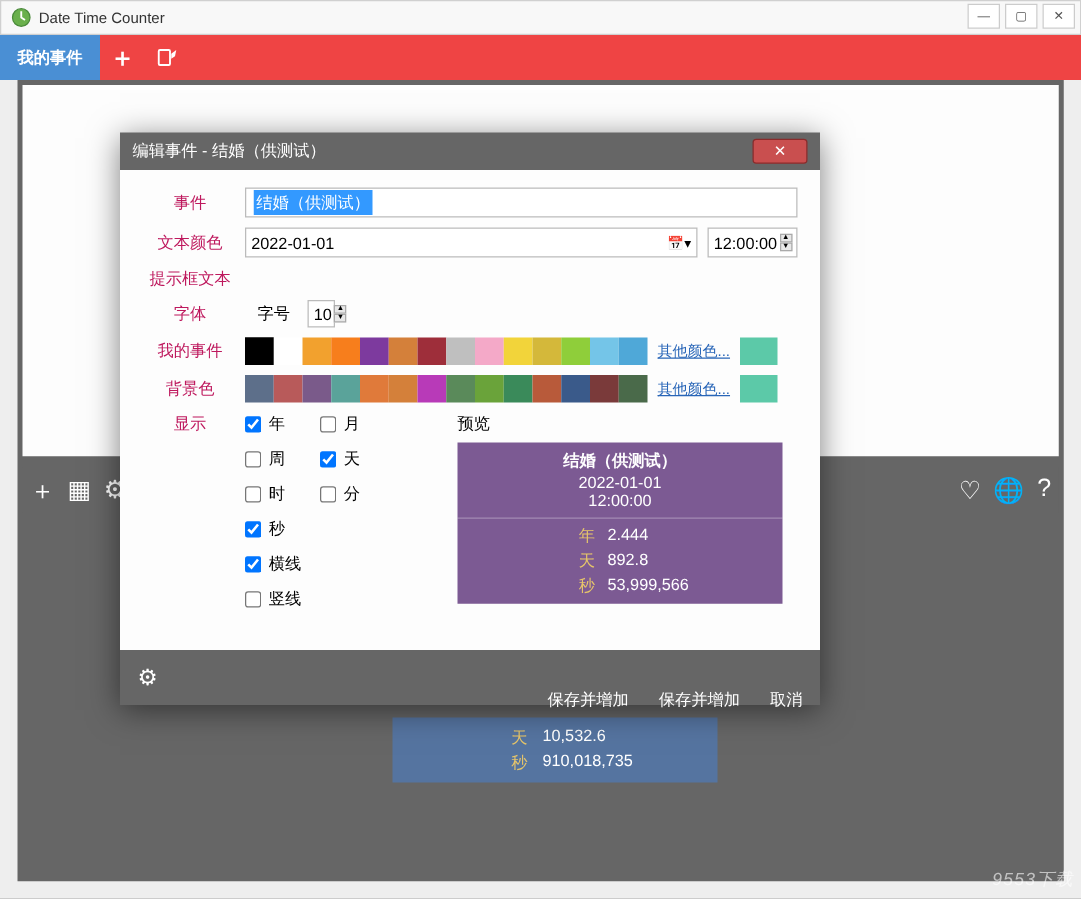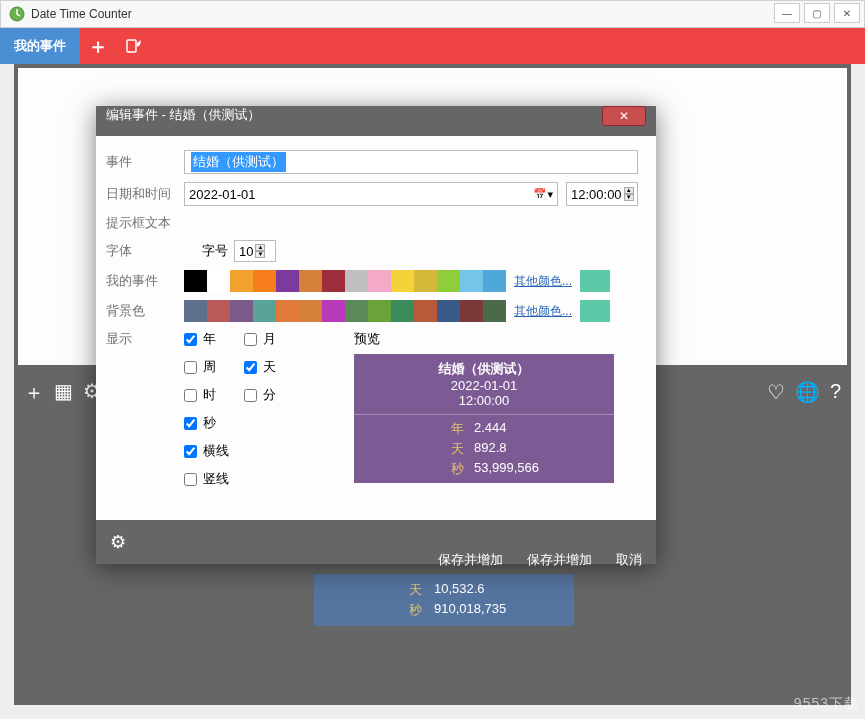--- a/index.html
+++ b/index.html
@@ -23,35 +23,35 @@
 .mid-bar { position: absolute; left: 4px; right: 4px; top: 310px; height: 36px; background: #666666; display: flex; align-items: center; justify-content: space-between; padding: 0 6px; }
 .mid-left, .mid-right { display: flex; gap: 10px; color: #fff; font-size: 20px; }
 
 
 .bg-card { position: absolute; left: 300px; top: 510px; width: 260px; background: #5574a0; color: #fff; font-size: 13px; padding: 6px 0; }
 .bg-card-row { display: flex; padding: 1px 0; }
 .bg-card-row .k { width: 120px; text-align: right; color: #e6c56a; padding-right: 12px; }
 
 
 .modal { position: absolute; left: 96px; top: 106px; width: 560px; background: #666666; box-shadow: 0 4px 24px rgba(0,0,0,0.5); }
-.modal-title { height: 30px; display: flex; justify-content: space-between; padding: 0 10px; color: #fff; font-size: 13px; }
+.modal-title { height: 30px; display: flex; align-items: center; justify-content: space-between; padding: 0 10px; color: #fff; font-size: 13px; }
 .modal-close { width: 44px; height: 20px; background: #c94f4f; border: 1px solid #8a2b2b; border-radius: 3px; color: #fff; display: flex; align-items: center; justify-content: center; font-size: 12px; cursor: pointer; }
 .modal-body { background: #fdfdfd; padding: 14px 18px 14px 10px; }
 .form-row { display: flex; align-items: center; margin-bottom: 8px; font-size: 13px; }
-.form-row .lbl { width: 78px; text-align: left; padding-right: 10px; color: #737373; }
+.form-row .lbl { width: 78px; text-align: center; padding-right: 10px; color: #be185d; margin-left: 12px; }
 .form-row input.text, .form-row .field { height: 24px; border: 1px solid #bbb; padding: 0 6px; font-size: 13px; background: #fff; }
 .event-input { flex: 1; }
 .event-sel { background: #3399ff; color: #fff; padding: 1px 2px; }
 .date-wrap { flex: 1; display: flex; align-items: center; border: 1px solid #bbb; height: 24px; padding: 0 4px; background: #fff; justify-content: space-between; }
 .time-wrap { width: 72px; margin-left: 8px; display: flex; align-items: center; border: 1px solid #bbb; height: 24px; padding: 0 4px; background: #fff; }
 .spinner { display: flex; flex-direction: column; margin-left: 2px; }
 .spinner span { width: 10px; height: 7px; background: #e8e8e8; border: 1px solid #aaa; font-size: 6px; line-height: 5px; text-align: center; cursor: pointer; }
 .font-select { flex: 1; display: flex; align-items: center; justify-content: space-between; border: 1px solid #bbb; height: 24px; padding: 0 6px; background: #fff; }
-.size-lbl { width: 40px; text-align: right; padding-right: 6px; margin-left: 10px; }
-.size-field { width: 42px; display: flex; align-items: center; border: 1px solid #bbb; height: 22px; padding-left: 4px; background: #fff; }
+.size-lbl { width: 40px; padding-right: 6px; margin-left: 10px; }
+.size-field { width: 22px; display: flex; align-items: center; border: 1px solid #bbb; height: 22px; padding-left: 4px; background: #fff; }
 
 .swatches { display: flex; }
 .swatch { width: 23px; height: 22px; cursor: pointer; }
 .swatch.sel { outline: 2px solid #000; outline-offset: -2px; }
 .more-link { color: #2966b8; text-decoration: underline; font-size: 12px; margin: 0 8px; cursor: pointer; }
 .cur-color { width: 30px; height: 22px; }
 
 .display-grid { display: flex; }
 .display-col { width: 60px; }
 .chk-row { display: flex; align-items: center; font-size: 13px; margin-bottom: 10px; }
@@ -66,21 +66,21 @@
 .pv-row { display: flex; padding: 1px 0; }
 .pv-row .k { width: 120px; text-align: right; color: #e6c56a; padding-right: 10px; }
 
 .modal-footer { height: 44px; display: flex; align-items: center; justify-content: space-between; padding: 0 14px; color: #fff; font-size: 13px; }
 .footer-actions { display: flex; gap: 24px; }
 .footer-actions span { cursor: pointer; margin-top: 36px; }
 
 .gear { font-size: 18px; cursor: pointer; }
 
 
-.watermark { position: absolute; right: 6px; bottom: 6px; font-size: 14px; color: rgba(255,255,255,0.6); letter-spacing: 1px; }
+.watermark { position: absolute; right: 6px; bottom: 6px; font-size: 14px; font-style: italic; color: rgba(255,255,255,0.6); letter-spacing: 1px; }
 </style>
 </head>
 <body>
 
 <div class="titlebar">
   <svg class="app-icon" viewBox="0 0 16 16">
       <circle cx="8" cy="8" r="7" fill="#6ab04c" stroke="#4a8a3a"></circle>
       <path d="M8 3v5l3 2" stroke="#fff" stroke-width="1.5" fill="none"></path>
     </svg>
   <span class="title">Date Time Counter</span>
@@ -138,21 +138,21 @@
   <div class="modal-body">
 
     <div class="form-row">
       <span class="lbl">事件</span>
       <div class="field event-input" style="display:flex;align-items:center;">
         <span class="event-sel">结婚（供测试）</span>
       </div>
     </div>
 
     <div class="form-row">
-      <span class="lbl">日期和时间</span>
+      <span class="lbl">文本颜色</span>
       <div class="date-wrap">
         <span>2022-01-01</span>
         <span style="font-size:11px;">📅▾</span>
       </div>
       <div class="time-wrap">
         <span>12:00:00</span>
         <div class="spinner">
             <span>▲</span>
             <span>▼</span>
           </div>

